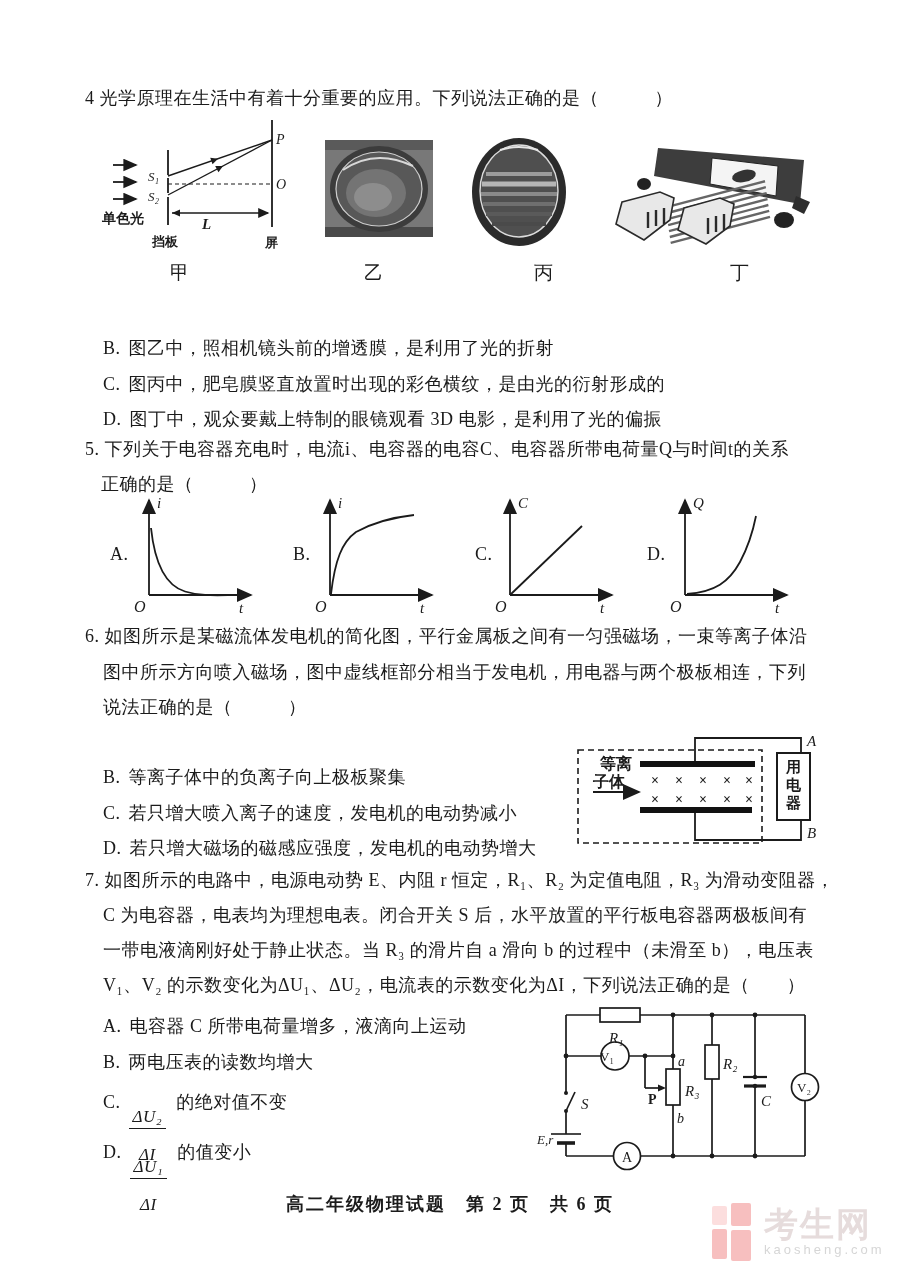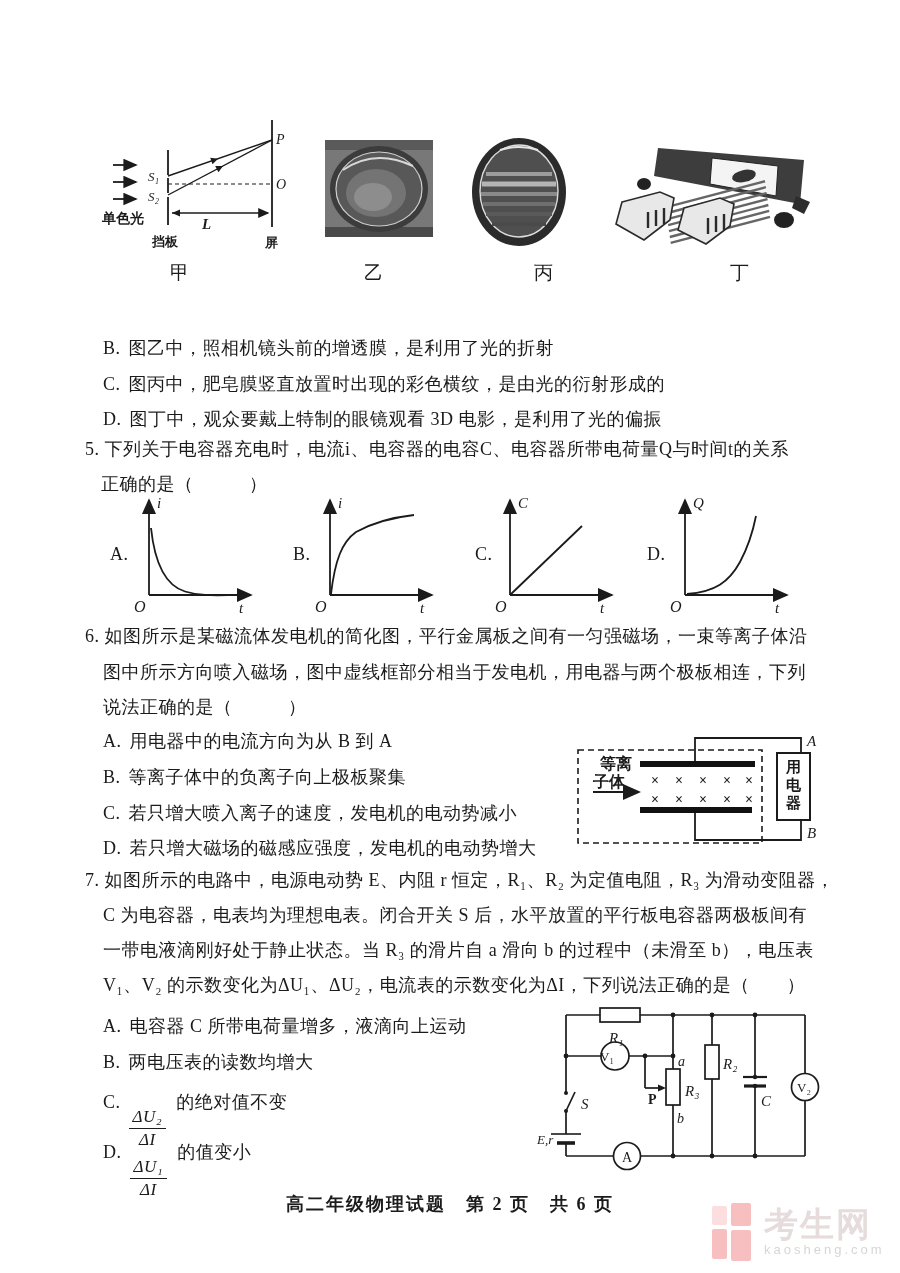--- a/index.html
+++ b/index.html
@@ -7,38 +7,41 @@
         font-family:"Liberation Serif","DejaVu Serif",serif;color:#1b1b1b;}
   .abs{position:absolute;}
   .txt{font-size:18px;white-space:nowrap;letter-spacing:.5px;}
   .qnum{margin-right:5px;}
   .okey{margin-right:8px;}
   .figlabel{font-size:19px;}
   svg text{font-family:"Liberation Serif","DejaVu Serif",serif;fill:#1b1b1b;}
   .frac{display:inline-flex;flex-direction:column;align-items:center;vertical-align:-14px;
         font-style:italic;margin-right:10px;line-height:1.15;font-size:17px;}
   .frac .num{border-bottom:1.6px solid #1b1b1b;padding:0 4px 1px;}
-  .frac .den{padding-top:1px;}
+  .frac .den{padding-top:16px;}
   .footer{left:0;width:900px;text-align:center;font-size:18px;font-weight:600;letter-spacing:2px;}
   
   .wm{display:flex;align-items:center;gap:10px;}
   .wm-logo{position:relative;width:42px;height:58px;}
   .wm-logo div{position:absolute;border-radius:2px;}
   .wm-b1{left:0;top:3px;width:15px;height:19px;}
   .wm-b2{left:0;top:26px;width:15px;height:30px;}
   .wm-b3{left:19px;top:0;width:20px;height:23px;}
   .wm-b4{left:19px;top:27px;width:20px;height:31px;}
   .wm-name{font-size:34px;font-weight:700;line-height:1.05;letter-spacing:2px;}
   .wm-url{font-size:13px;letter-spacing:3px;font-family:Liberation Sans, sans-serif;}
 </style>
 </head>
 <body>
 
 <div id="page">
 
+  <div class="abs txt" style="left:85px;top:86px;">
+    <span class="qnum">4</span><span>光学原理在生活中有着十分重要的应用。下列说法正确的是（　　　）</span>
+  </div>
 
   <svg class="abs" style="left:90px;top:112px;" width="205" height="142" viewBox="0 0 205 142">
     <defs>
       <marker id="ahj" markerWidth="9" markerHeight="8" refX="7" refY="3.5" orient="auto">
         <path d="M0,0 L8,3.5 L0,7 z" fill="#1b1b1b"></path>
       </marker>
     </defs>
 
     <line x1="23" y1="53" x2="46" y2="53" stroke="#1b1b1b" stroke-width="1.8" marker-end="url(#ahj)"></line>
     <line x1="23" y1="70" x2="46" y2="70" stroke="#1b1b1b" stroke-width="1.8" marker-end="url(#ahj)"></line>
@@ -197,21 +200,20 @@
     <text x="7" y="124" font-size="16" font-style="italic">O</text>
     <text x="112" y="125" font-size="15" font-style="italic">t</text>
   </svg>
 
   <div class="abs txt" style="left:85px;top:624px;">
     <span class="qnum">6.</span><span>如图所示是某磁流体发电机的简化图，平行金属板之间有一匀强磁场，一束等离子体沿</span>
   </div>
   <div class="abs txt" style="left:103px;top:660px;">图中所示方向喷入磁场，图中虚线框部分相当于发电机，用电器与两个极板相连，下列</div>
   <div class="abs txt" style="left:103px;top:695px;">说法正确的是（　　　）</div>
 
-  <div class="abs txt" style="left:103px;top:729px;"><span class="okey">A.</span><span>用电器中的电流方向为从 B 到 A</span></div>
   <div class="abs txt" style="left:103px;top:765px;"><span class="okey">B.</span><span>等离子体中的负离子向上极板聚集</span></div>
   <div class="abs txt" style="left:103px;top:801px;"><span class="okey">C.</span><span>若只增大喷入离子的速度，发电机的电动势减小</span></div>
   <div class="abs txt" style="left:103px;top:836px;"><span class="okey">D.</span><span>若只增大磁场的磁感应强度，发电机的电动势增大</span></div>
 
   <svg class="abs" style="left:573px;top:728px;" width="250" height="122" viewBox="0 0 250 122">
     <defs>
         <marker id="q6a" markerWidth="10" markerHeight="9" refX="8" refY="4" orient="auto">
           <path d="M0,0 L9,4 L0,8 z" fill="#1b1b1b"></path>
         </marker>
       </defs>

